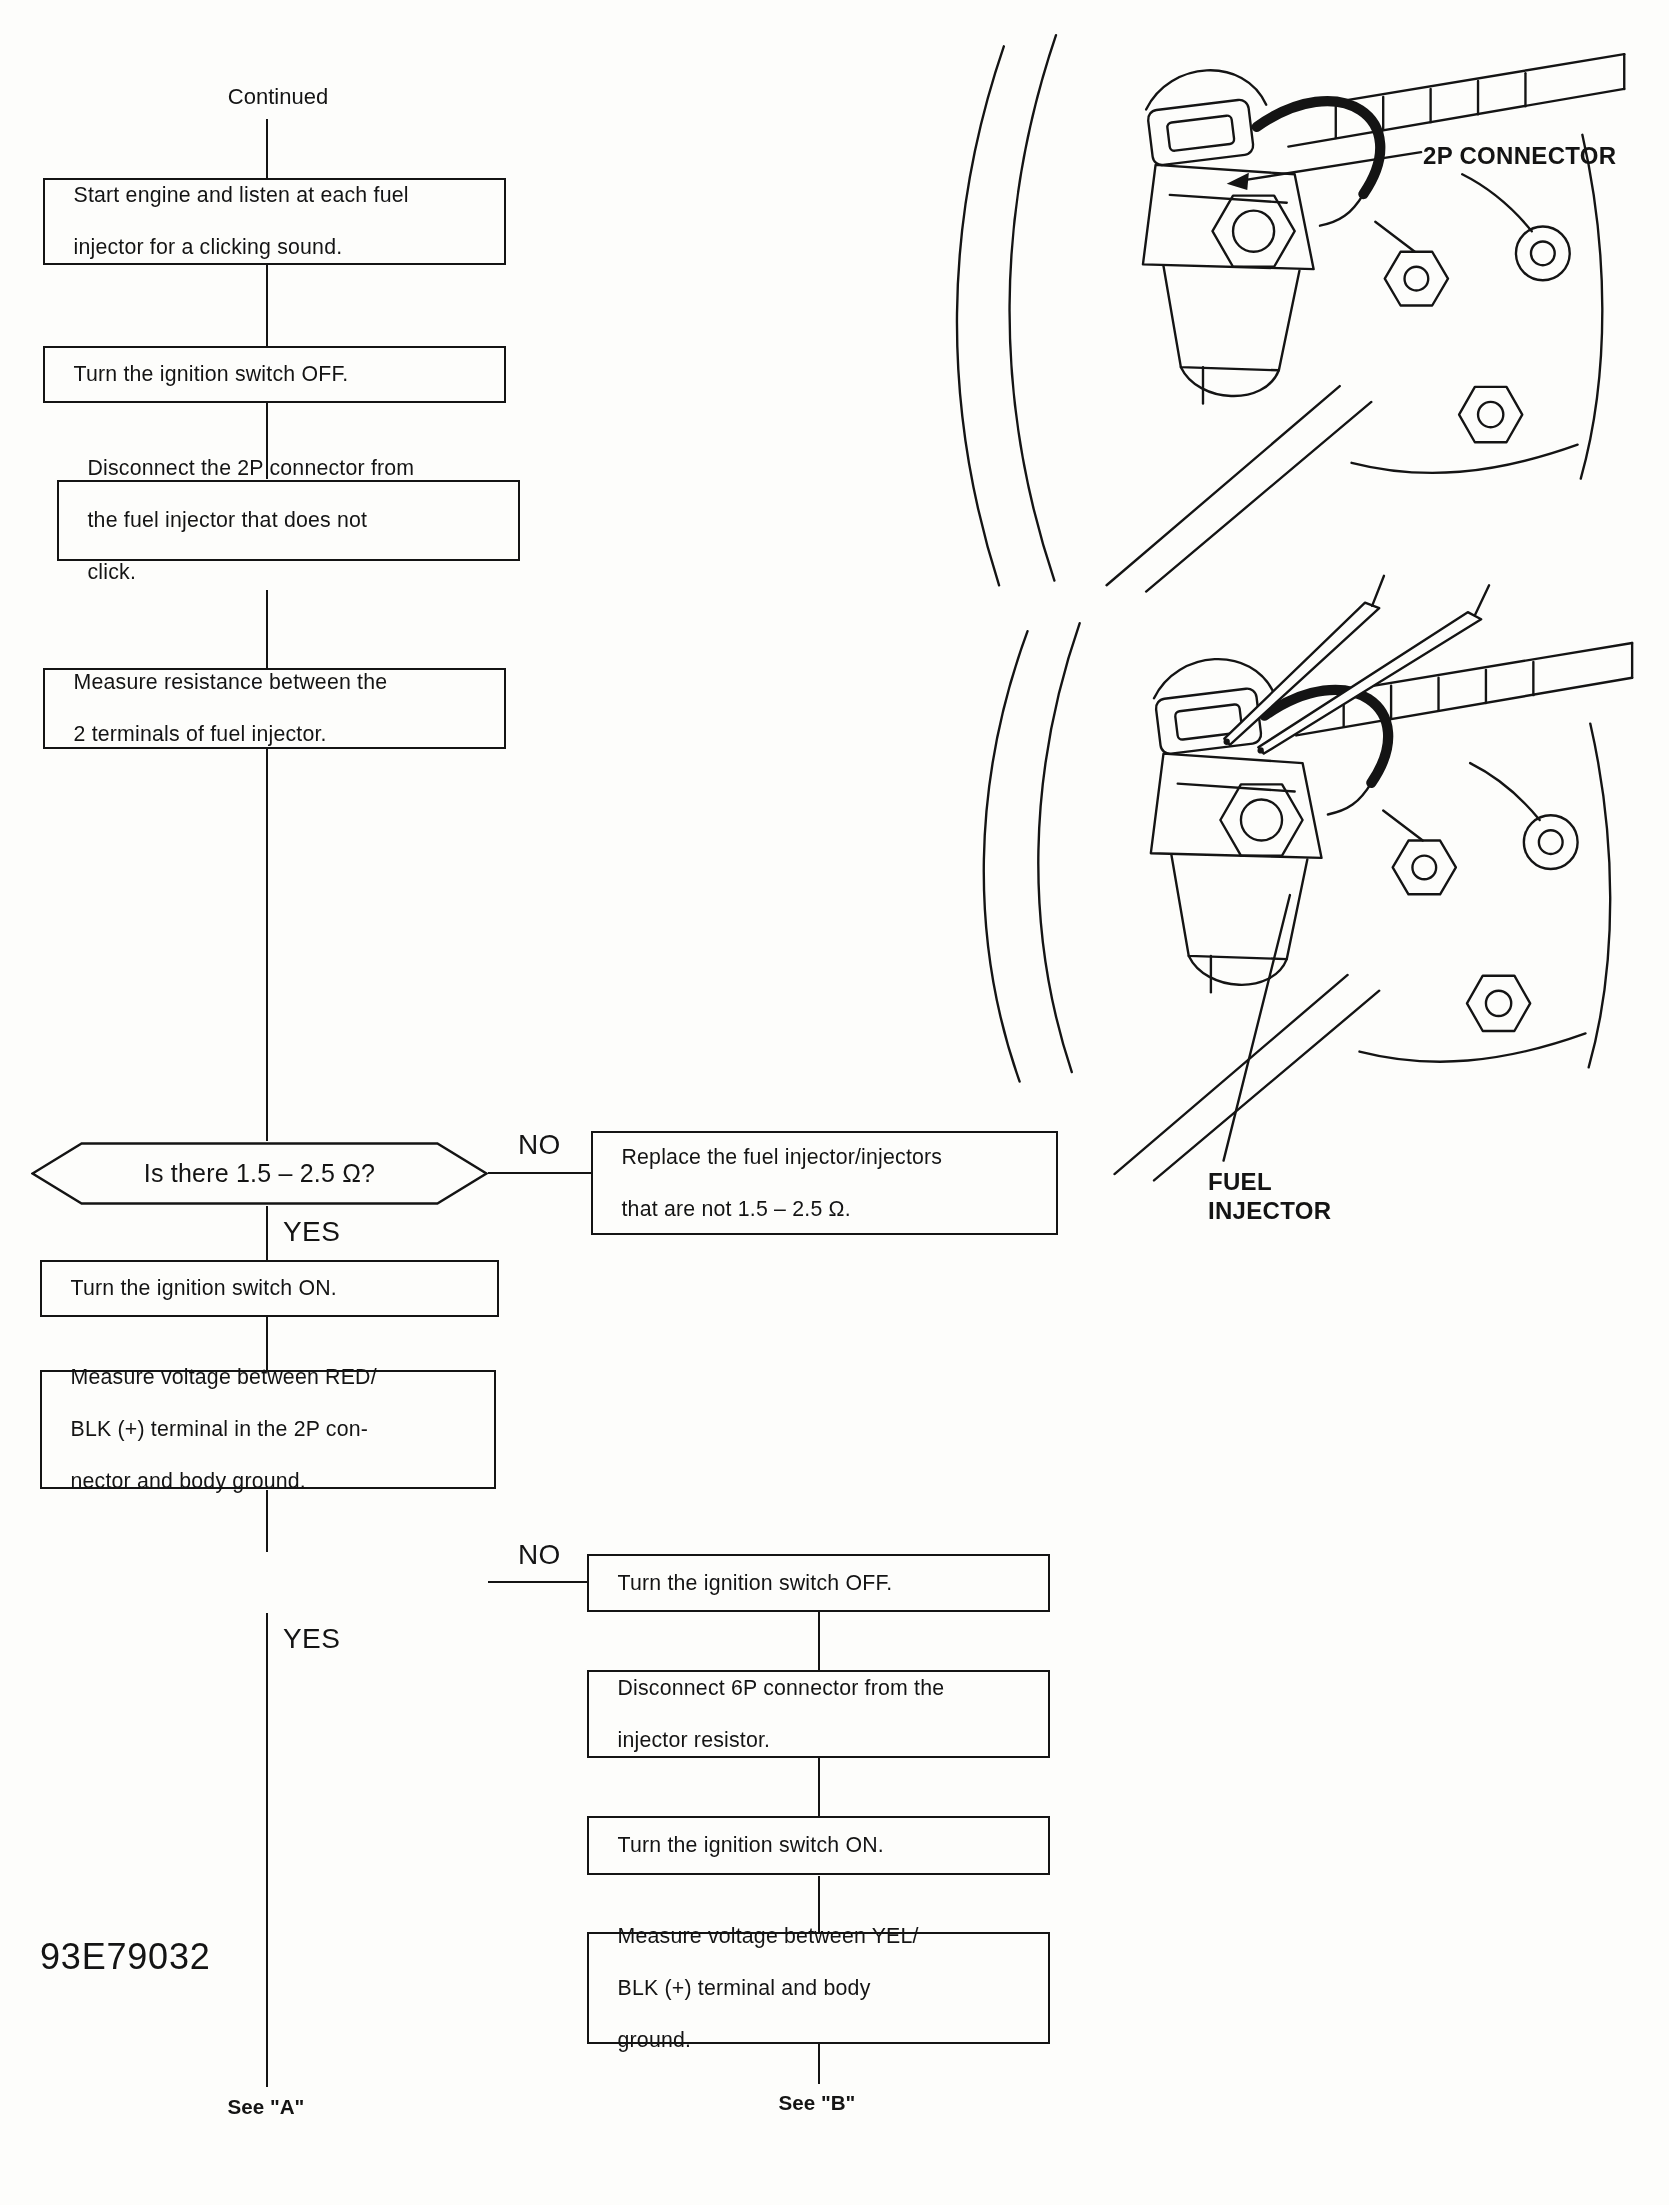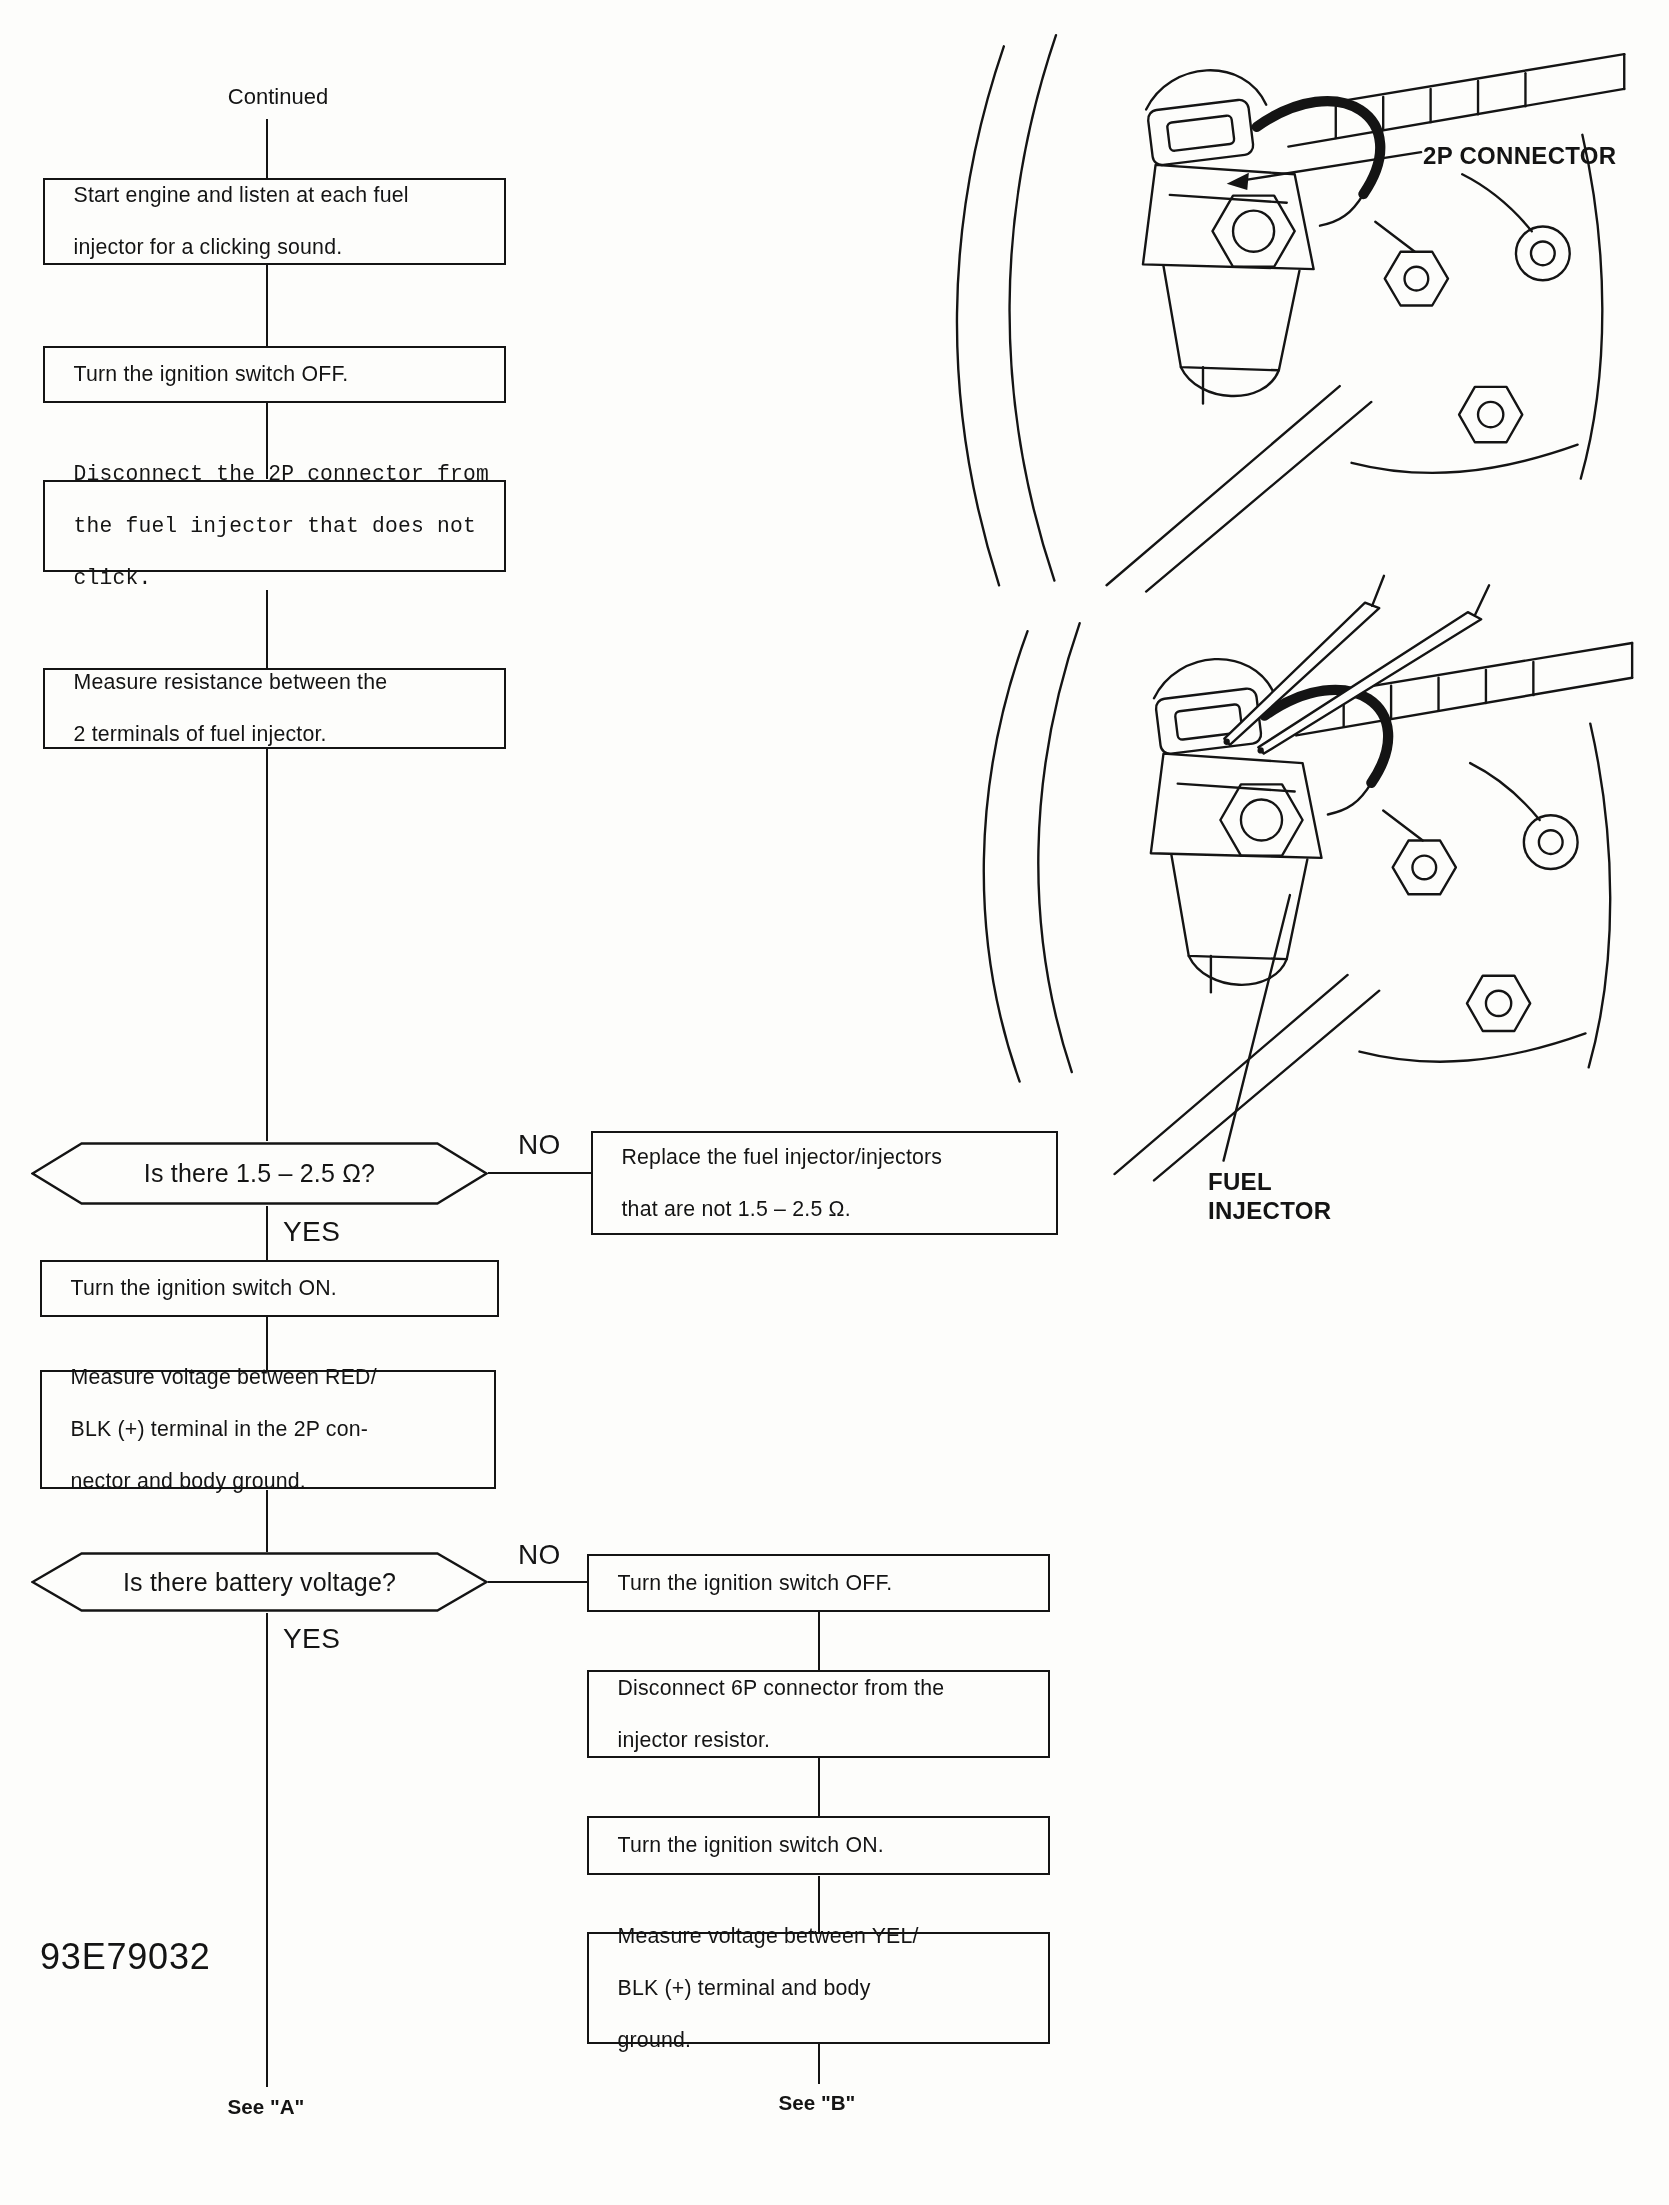--- a/index.html
+++ b/index.html
@@ -143,21 +143,21 @@
 
   <div class="pbox" style="left:43px; top:178px; width:463px; height:87px;">
     <div class="bline">Start engine and listen at each fuel</div>
     <div class="bline">injector for a clicking sound.</div>
   </div>
 
   <div class="pbox" style="left:43px; top:346px; width:463px; height:57px;">
     <div class="bline">Turn the ignition switch OFF.</div>
   </div>
 
-  <div class="pbox" style="left:43px; top:480px; width:463px; height:92px;font-family:Liberation Mono, monospace;">
+  <div class="pbox" style="left:57px; top:480px; width:463px; height:81px;">
     <div class="bline">Disconnect the 2P connector from</div>
     <div class="bline">the fuel injector that does not</div>
     <div class="bline">click.</div>
   </div>
 
   <div class="pbox" style="left:43px; top:668px; width:463px; height:81px;">
     <div class="bline">Measure resistance between the</div>
     <div class="bline">2 terminals of fuel injector.</div>
   </div>
 
@@ -179,26 +179,20 @@
   <div class="pbox" style="left:40px; top:1260px; width:459px; height:57px;">
     <div class="bline">Turn the ignition switch ON.</div>
   </div>
 
   <div class="pbox" style="left:40px; top:1370px; width:456px; height:119px;">
     <div class="bline">Measure voltage between RED/</div>
     <div class="bline">BLK (+) terminal in the 2P con-</div>
     <div class="bline">nector and body ground.</div>
   </div>
 
-  <div class="hexwrap" style="left:31px; top:1551px; width:457px; height:62px;">
-    <svg width="457" height="62" viewBox="0 0 578 78">
-      <polygon points="2,39 64,3 514,3 576,39 514,75 64,75" fill="#fdfdfb" stroke="#141414" stroke-width="3"></polygon>
-    </svg>
-    <div class="hextext">Is there battery voltage?</div>
-  </div>
 
   <div class="branchtag" style="left:518px; top:1539px;">NO</div>
   <div class="branchtag" style="left:283px; top:1623px;">YES</div>
 
   <div class="pbox" style="left:587px; top:1554px; width:463px; height:58px;">
     <div class="bline">Turn the ignition switch OFF.</div>
   </div>
 
   <div class="pbox" style="left:587px; top:1670px; width:463px; height:88px;">
     <div class="bline">Disconnect 6P connector from the</div>

